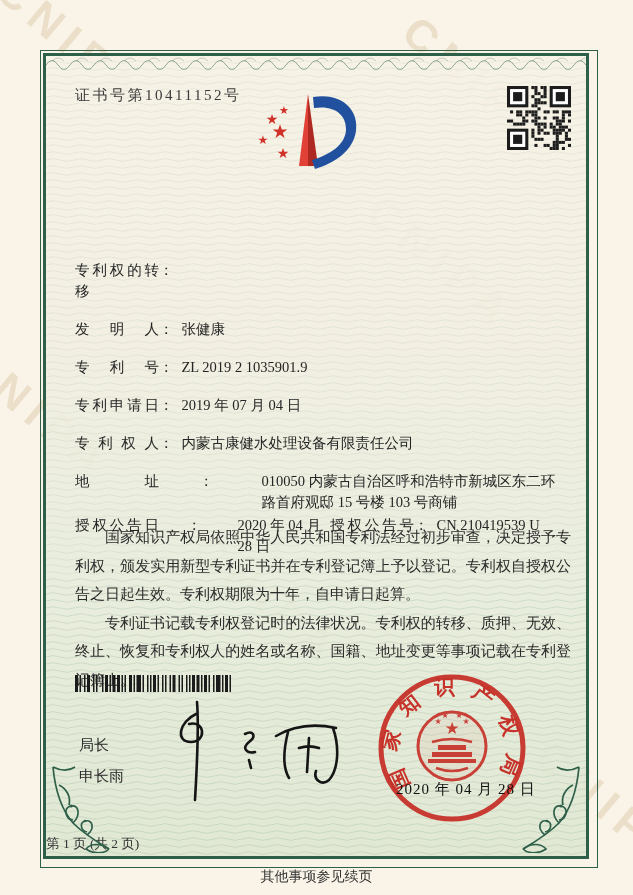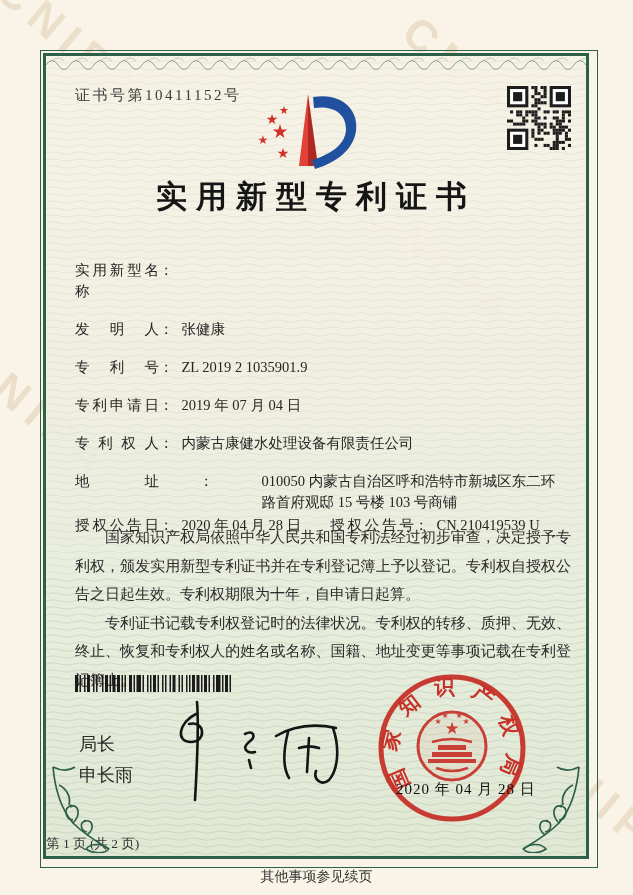--- a/index.html
+++ b/index.html
@@ -24,28 +24,28 @@
   .fields{position:absolute;left:29px;top:204px;right:18px;z-index:3;font-size:14.5px;
         line-height:21px;color:#252525;}
   .frow{display:flex;margin-bottom:17px;}
   .flabel{display:inline-block;width:84px;text-align:justify;text-align-last:justify;
         flex:none;}
   .fcolon{flex:none;}
   .fvalue{margin-left:8px;}
   .frow-address{margin-bottom:2px;gap:40px;}
   .addr-value{max-width:386px;font-family:Liberation Serif, serif;}
   .fpair{display:flex;}
-  .fpair-1{width:255px;flex:none;}
+  .fpair-1{width:255px;flex:none;gap:28px;}
   .paras{position:absolute;left:29px;right:15px;top:467px;z-index:3;font-size:15px;
         line-height:28.5px;color:#2b2b2b;text-align:justify;}
   .paras p{margin:0;text-indent:2em;}
   .barcode{position:absolute;left:29px;top:619px;z-index:3;}
   .signer{position:absolute;left:33px;top:673px;z-index:4;
         font-family:"Liberation Sans","DejaVu Sans",sans-serif;
-        font-size:18px;line-height:31px;color:#2a2a2a;}
+        font-size:15px;line-height:31px;color:#2a2a2a;}
   .signature{position:absolute;left:95px;top:638px;z-index:4;}
   .seal{position:absolute;left:326px;top:612px;z-index:4;}
   .seal-date{position:absolute;left:350px;top:724px;width:190px;z-index:5;font-size:15px;
         letter-spacing:1px;color:#111;}
   .page-no{position:absolute;left:0;top:779px;width:100%;text-align:left;font-size:13.5px;
         color:#333;z-index:3;}
   .flourish{position:absolute;bottom:3px;z-index:3;}
   .flourish-left{left:3px;transform:scaleX(-1);}
   .flourish-right{right:3px;}
   .extra-note{position:absolute;left:0;top:868px;width:100%;text-align:center;
@@ -365,25 +365,24 @@
           <rect x="3" y="3" width="15" height="15" fill="#ffffff"></rect>
           <rect x="6" y="6" width="9" height="9" fill="#1c1c1c"></rect>
           <rect x="42" y="0" width="21" height="21" fill="#1c1c1c"></rect>
           <rect x="45" y="3" width="15" height="15" fill="#ffffff"></rect>
           <rect x="48" y="6" width="9" height="9" fill="#1c1c1c"></rect>
           <rect x="0" y="42" width="21" height="21" fill="#1c1c1c"></rect>
           <rect x="3" y="45" width="15" height="15" fill="#ffffff"></rect>
           <rect x="6" y="48" width="9" height="9" fill="#1c1c1c"></rect>
         </svg>
 
-      <h1 class="title">实用新型专利证书</h1>
 
       <div class="fields">
         <div class="frow">
-          <span class="flabel">实用新型名称</span>
+          <span class="flabel">专利权的转移</span>
             <span class="fcolon">：</span>
         </div>
         <div class="frow">
           <span class="flabel">发明人</span>
             <span class="fcolon">：</span>
           <span class="fvalue">张健康</span>
         </div>
         <div class="frow">
           <span class="flabel">专利号</span>
             <span class="fcolon">：</span>

